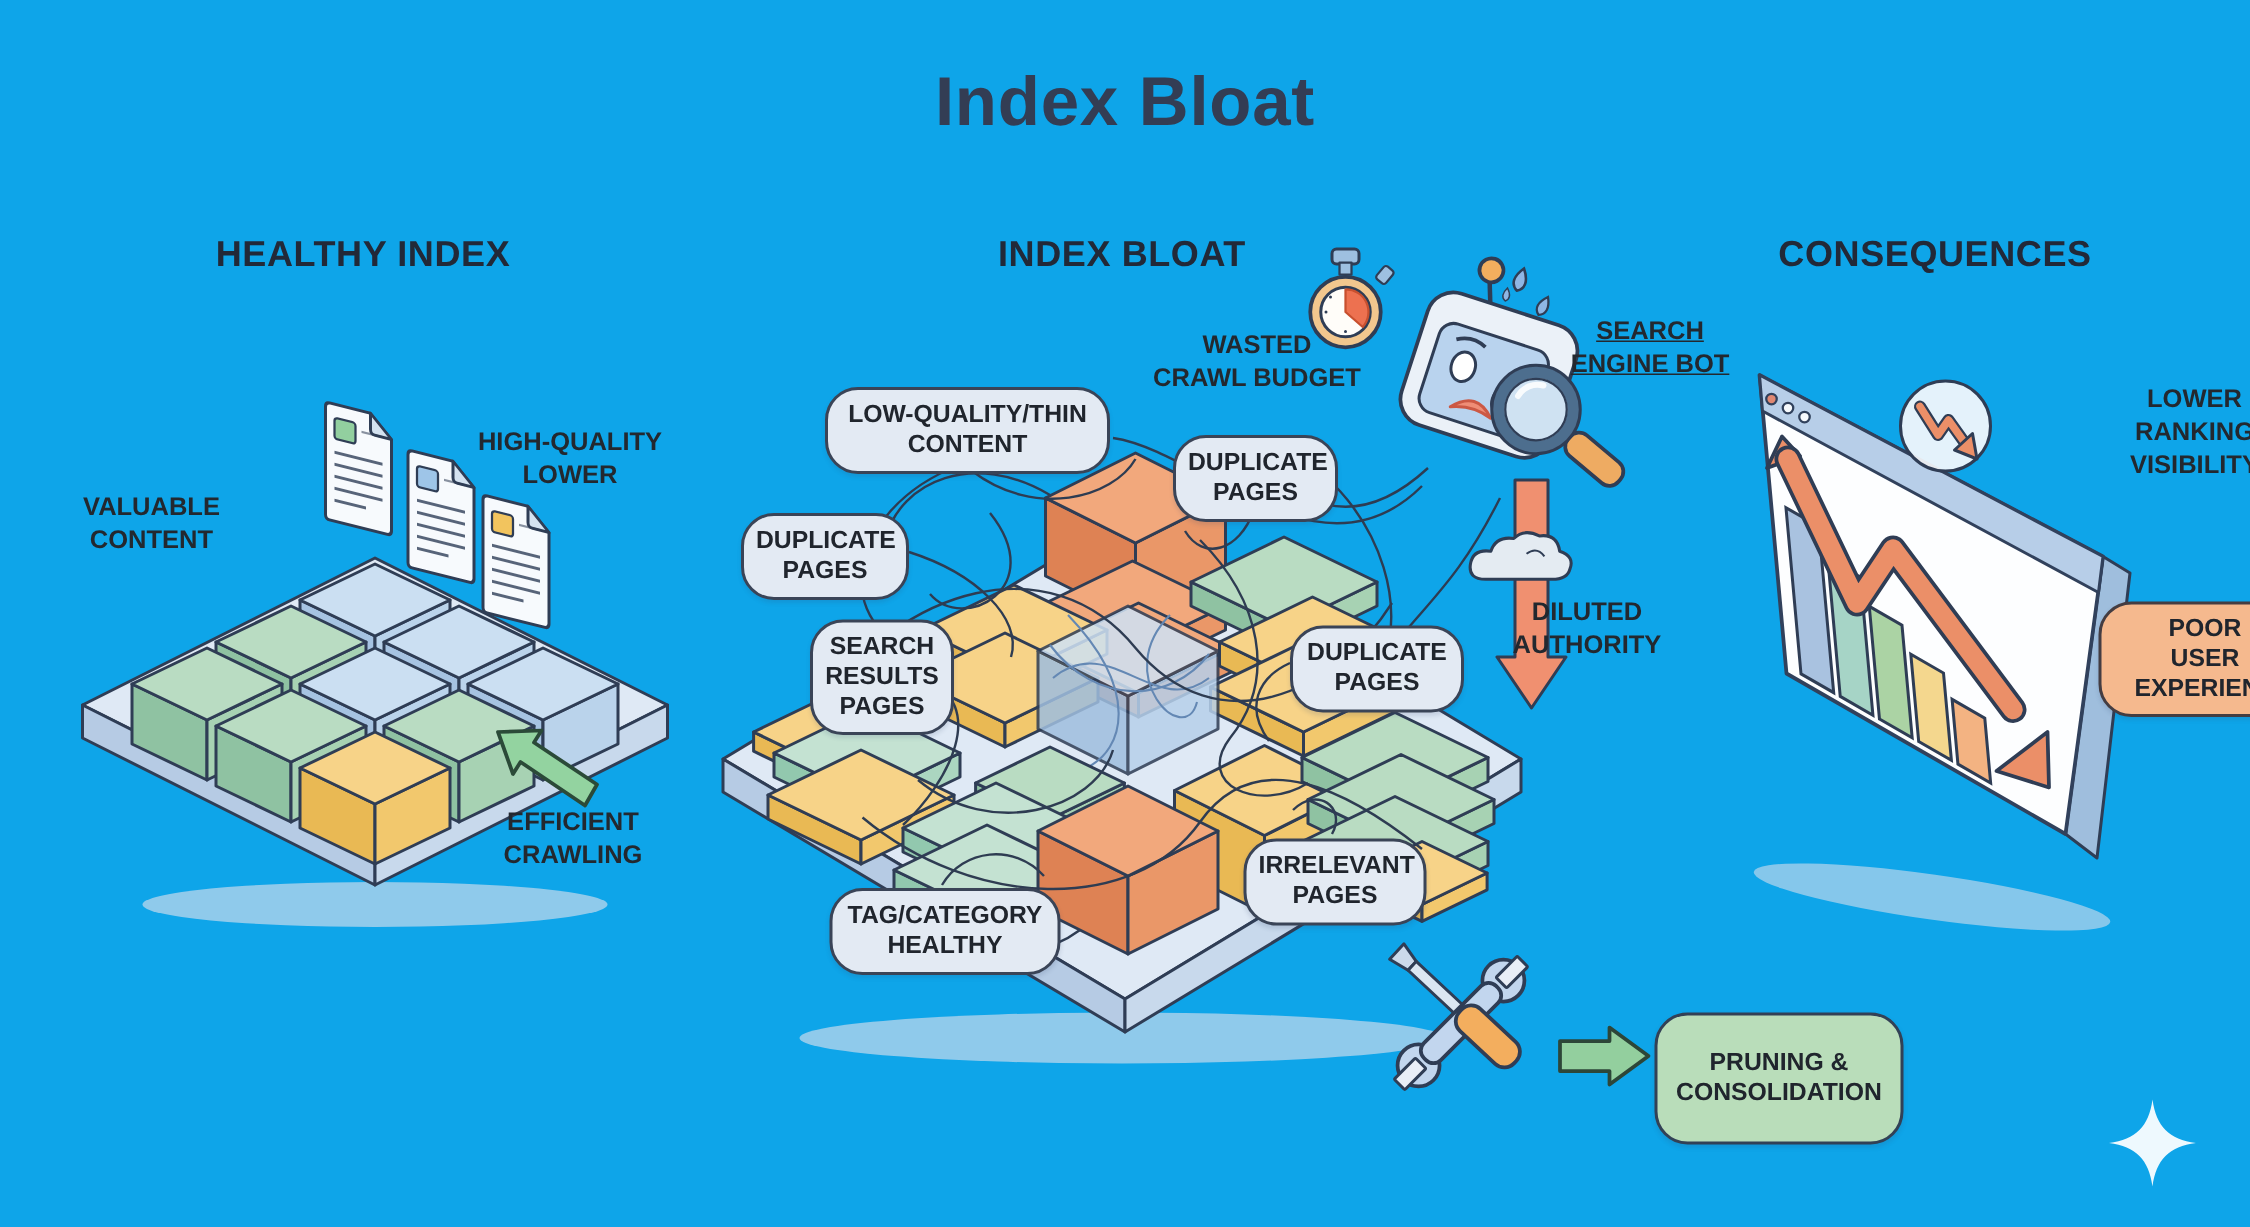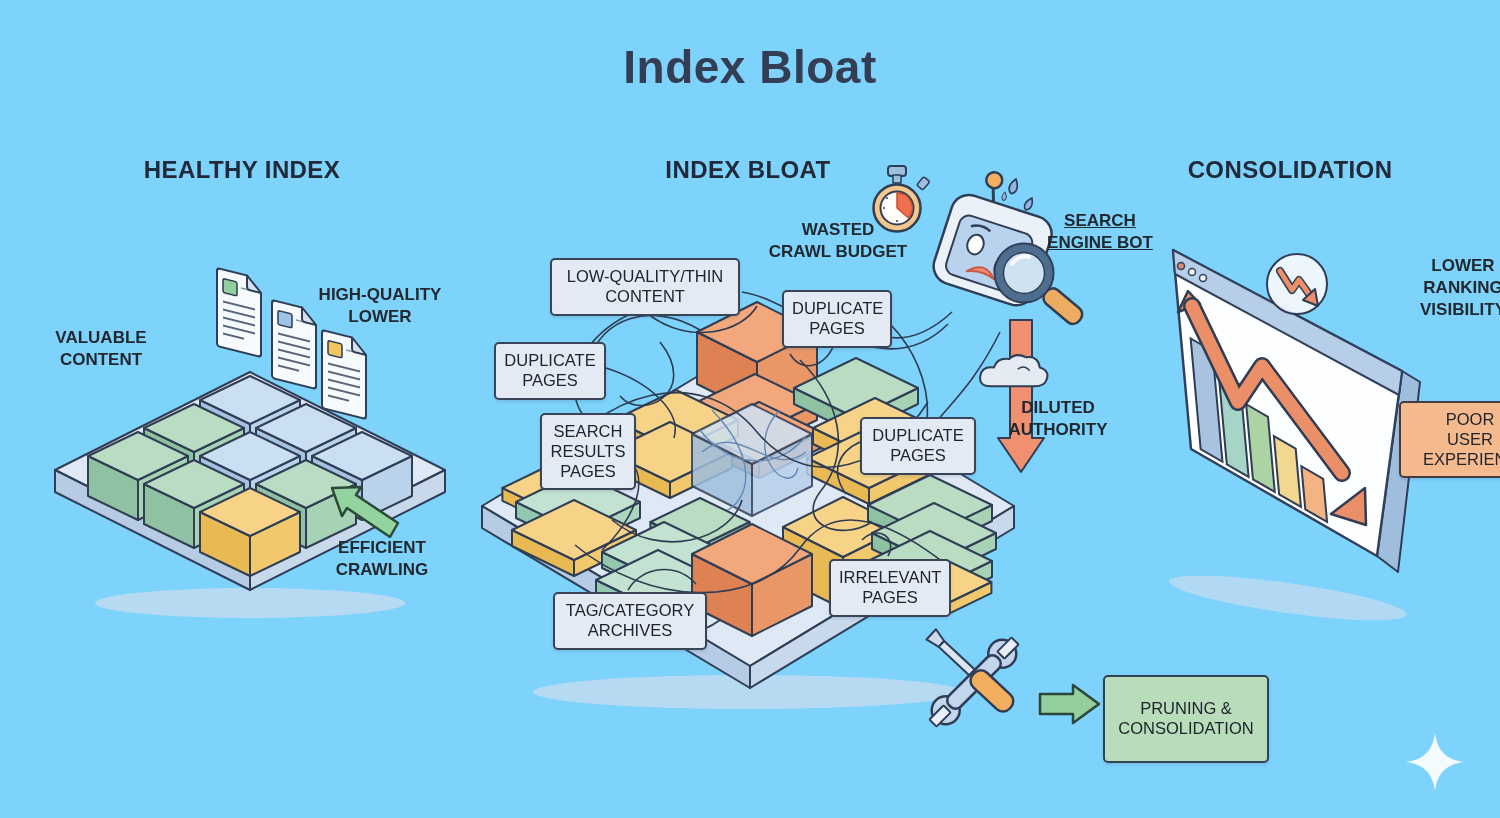--- a/index.html
+++ b/index.html
@@ -1,35 +1,35 @@
 <!DOCTYPE html>
 <html><head>
 <meta charset="utf-8">
 <style>
   html,body{margin:0;padding:0;background:#e9eef7;}
-  #canvas{position:relative;width:1500px;height:818px;background:#7dd3fc;overflow:hidden;
+  #canvas{position:relative;width:1500px;height:818px;background:#0ea5e9;overflow:hidden;
           font-family:"Liberation Sans",sans-serif;}
   #art{position:absolute;left:0;top:0;}
 
   
   .cb{--t:#cbdff2;--l:#a6c3e2;--r:#bad3eb}
   .cg{--t:#b9dcc2;--l:#8fc2a2;--r:#a7d2b3}
   .cy{--t:#f7d388;--l:#e9b954;--r:#f2c86d}
   .co{--t:#f2a87c;--l:#de8254;--r:#ea9768}
   .cteal{--t:#c4e2d2;--l:#92c8ae;--r:#abd6c0}
   .cblue2{--t:#cfe2f4;--l:#9fbede;--r:#b7d0ea}
   .dgreen{--sq:#92cf9f}.dblue{--sq:#9ec5e8}.dyellow{--sq:#f2c45e}
 
   .txt{position:absolute;color:#23282f;font-weight:700;text-align:center;}
   #title{top:40px;left:0;width:1500px;font-size:46px;color:#333d54;letter-spacing:.5px;}
   .sec-h{top:156px;font-size:24px;color:#222938;letter-spacing:.4px;}
   .lbl{font-size:17px;line-height:1.28;white-space:pre-line;}
 
   .note{position:absolute;box-sizing:border-box;background:#e3eaf3;border:2px solid #3a4457;
-        border-radius:5px;padding:7px 8px;font-size:16.5px;font-weight:400;color:#20252d;
+        border-radius:22px;padding:7px 8px;font-size:16.5px;font-weight:700;color:#20252d;
         text-align:center;line-height:1.2;box-shadow:0 2px 3px rgba(50,70,110,.15);}
   .note-orange{background:#f5b98e;border-color:#443d42;}
   .note-green{background:#b9ddba;border-color:#324156;padding:22px 8px;}
 </style>
 </head>
 <body>
 
 <div id="canvas">
 
 <svg id="art" width="1500" height="818" viewBox="0 0 1500 818">
@@ -260,42 +260,42 @@
 
   <polygon points="1040,694 1073,694 1073,685 1099,704 1073,723 1073,714 1040,714" fill="#93cf9e" stroke="#2d4638" stroke-width="2.5" stroke-linejoin="round"></polygon>
 
   <path transform="translate(1406,733)" d="M29 0 C31.5 18 40 26.5 58 29 C40 31.5 31.5 40 29 58 C26.5 40 18 31.5 0 29 C18 26.5 26.5 18 29 0 Z" fill="#fbfdff" opacity=".95"></path>
 </svg>
 
 <div id="title" class="txt">Index Bloat</div>
 
 <div class="txt sec-h" style="left:132px;width:220px;">HEALTHY INDEX</div>
 <div class="txt sec-h" style="left:648px;width:200px;">INDEX BLOAT</div>
-<div class="txt sec-h" style="left:1180px;width:220px;">CONSOLIDATION</div>
+<div class="txt sec-h" style="left:1180px;width:220px;">CONSEQUENCES</div>
 
 <div class="txt lbl" style="left:36px;top:327px;width:130px;">VALUABLE
 CONTENT</div>
 <div class="txt lbl" style="left:312px;top:284px;width:136px;">HIGH-QUALITY
 LOWER</div>
 <div class="txt lbl" style="left:306px;top:537px;width:152px;">EFFICIENT
 CRAWLING</div>
 
 <div class="txt lbl" style="left:760px;top:219px;width:156px;">WASTED
 CRAWL BUDGET</div>
 <div class="txt lbl" style="left:1043px;top:210px;width:114px;text-decoration:underline;">SEARCH
 ENGINE BOT</div>
 <div class="txt lbl" style="left:1002px;top:397px;width:112px;">DILUTED
 AUTHORITY</div>
 
 <div class="note" style="left:550px;top:258px;width:190px;">LOW-QUALITY/THIN CONTENT</div>
 <div class="note" style="left:494px;top:342px;width:112px;">DUPLICATE PAGES</div>
 <div class="note" style="left:520px;top:413px;width:96px;margin-left:20px;">SEARCH RESULTS PAGES</div>
 <div class="note" style="left:782px;top:290px;width:110px;">DUPLICATE PAGES</div>
 <div class="note" style="left:860px;top:417px;width:116px;">DUPLICATE PAGES</div>
-<div class="note" style="left:553px;top:592px;width:154px;">TAG/CATEGORY ARCHIVES</div>
+<div class="note" style="left:553px;top:592px;width:154px;">TAG/CATEGORY HEALTHY</div>
 <div class="note" style="left:829px;top:559px;width:122px;">IRRELEVANT PAGES</div>
 
 <div class="txt lbl" style="left:1408px;top:255px;width:110px;">LOWER
 RANKING
 VISIBILITY</div>
 <div class="note note-orange" style="left:1399px;top:401px;width:128px;padding-left:22px;">POOR USER EXPERIENCE</div>
 
 <div class="note note-green" style="left:1103px;top:675px;width:166px;">PRUNING &amp; CONSOLIDATION</div>
 
 </div>

